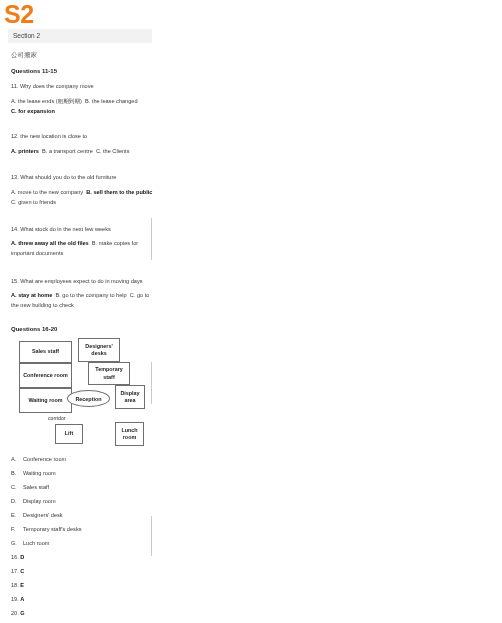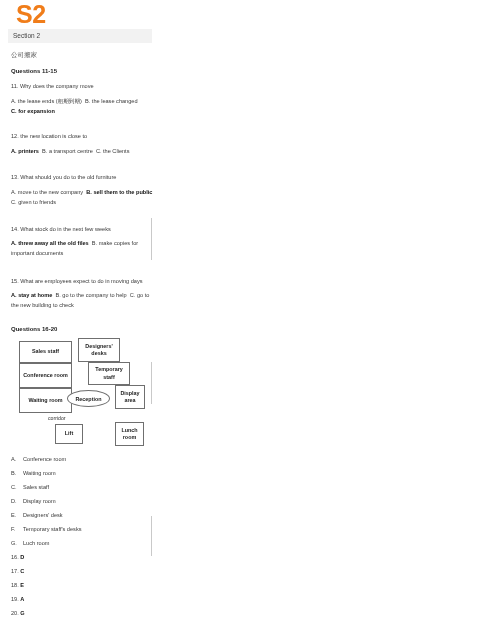--- a/index.html
+++ b/index.html
@@ -17,21 +17,21 @@
   }
   .page {
     position: relative;
     width: 502px;
     height: 623px;
   }
 
   
   .s-title {
     position: absolute;
-    left: 16px;
+    left: 4px;
     top: 0px;
     font-size: 25px;
     font-weight: bold;
     color: #f07d1a;
     letter-spacing: -0.5px;
     line-height: 28px;
   }
   .section-bar {
     position: absolute;
     left: 8px;

